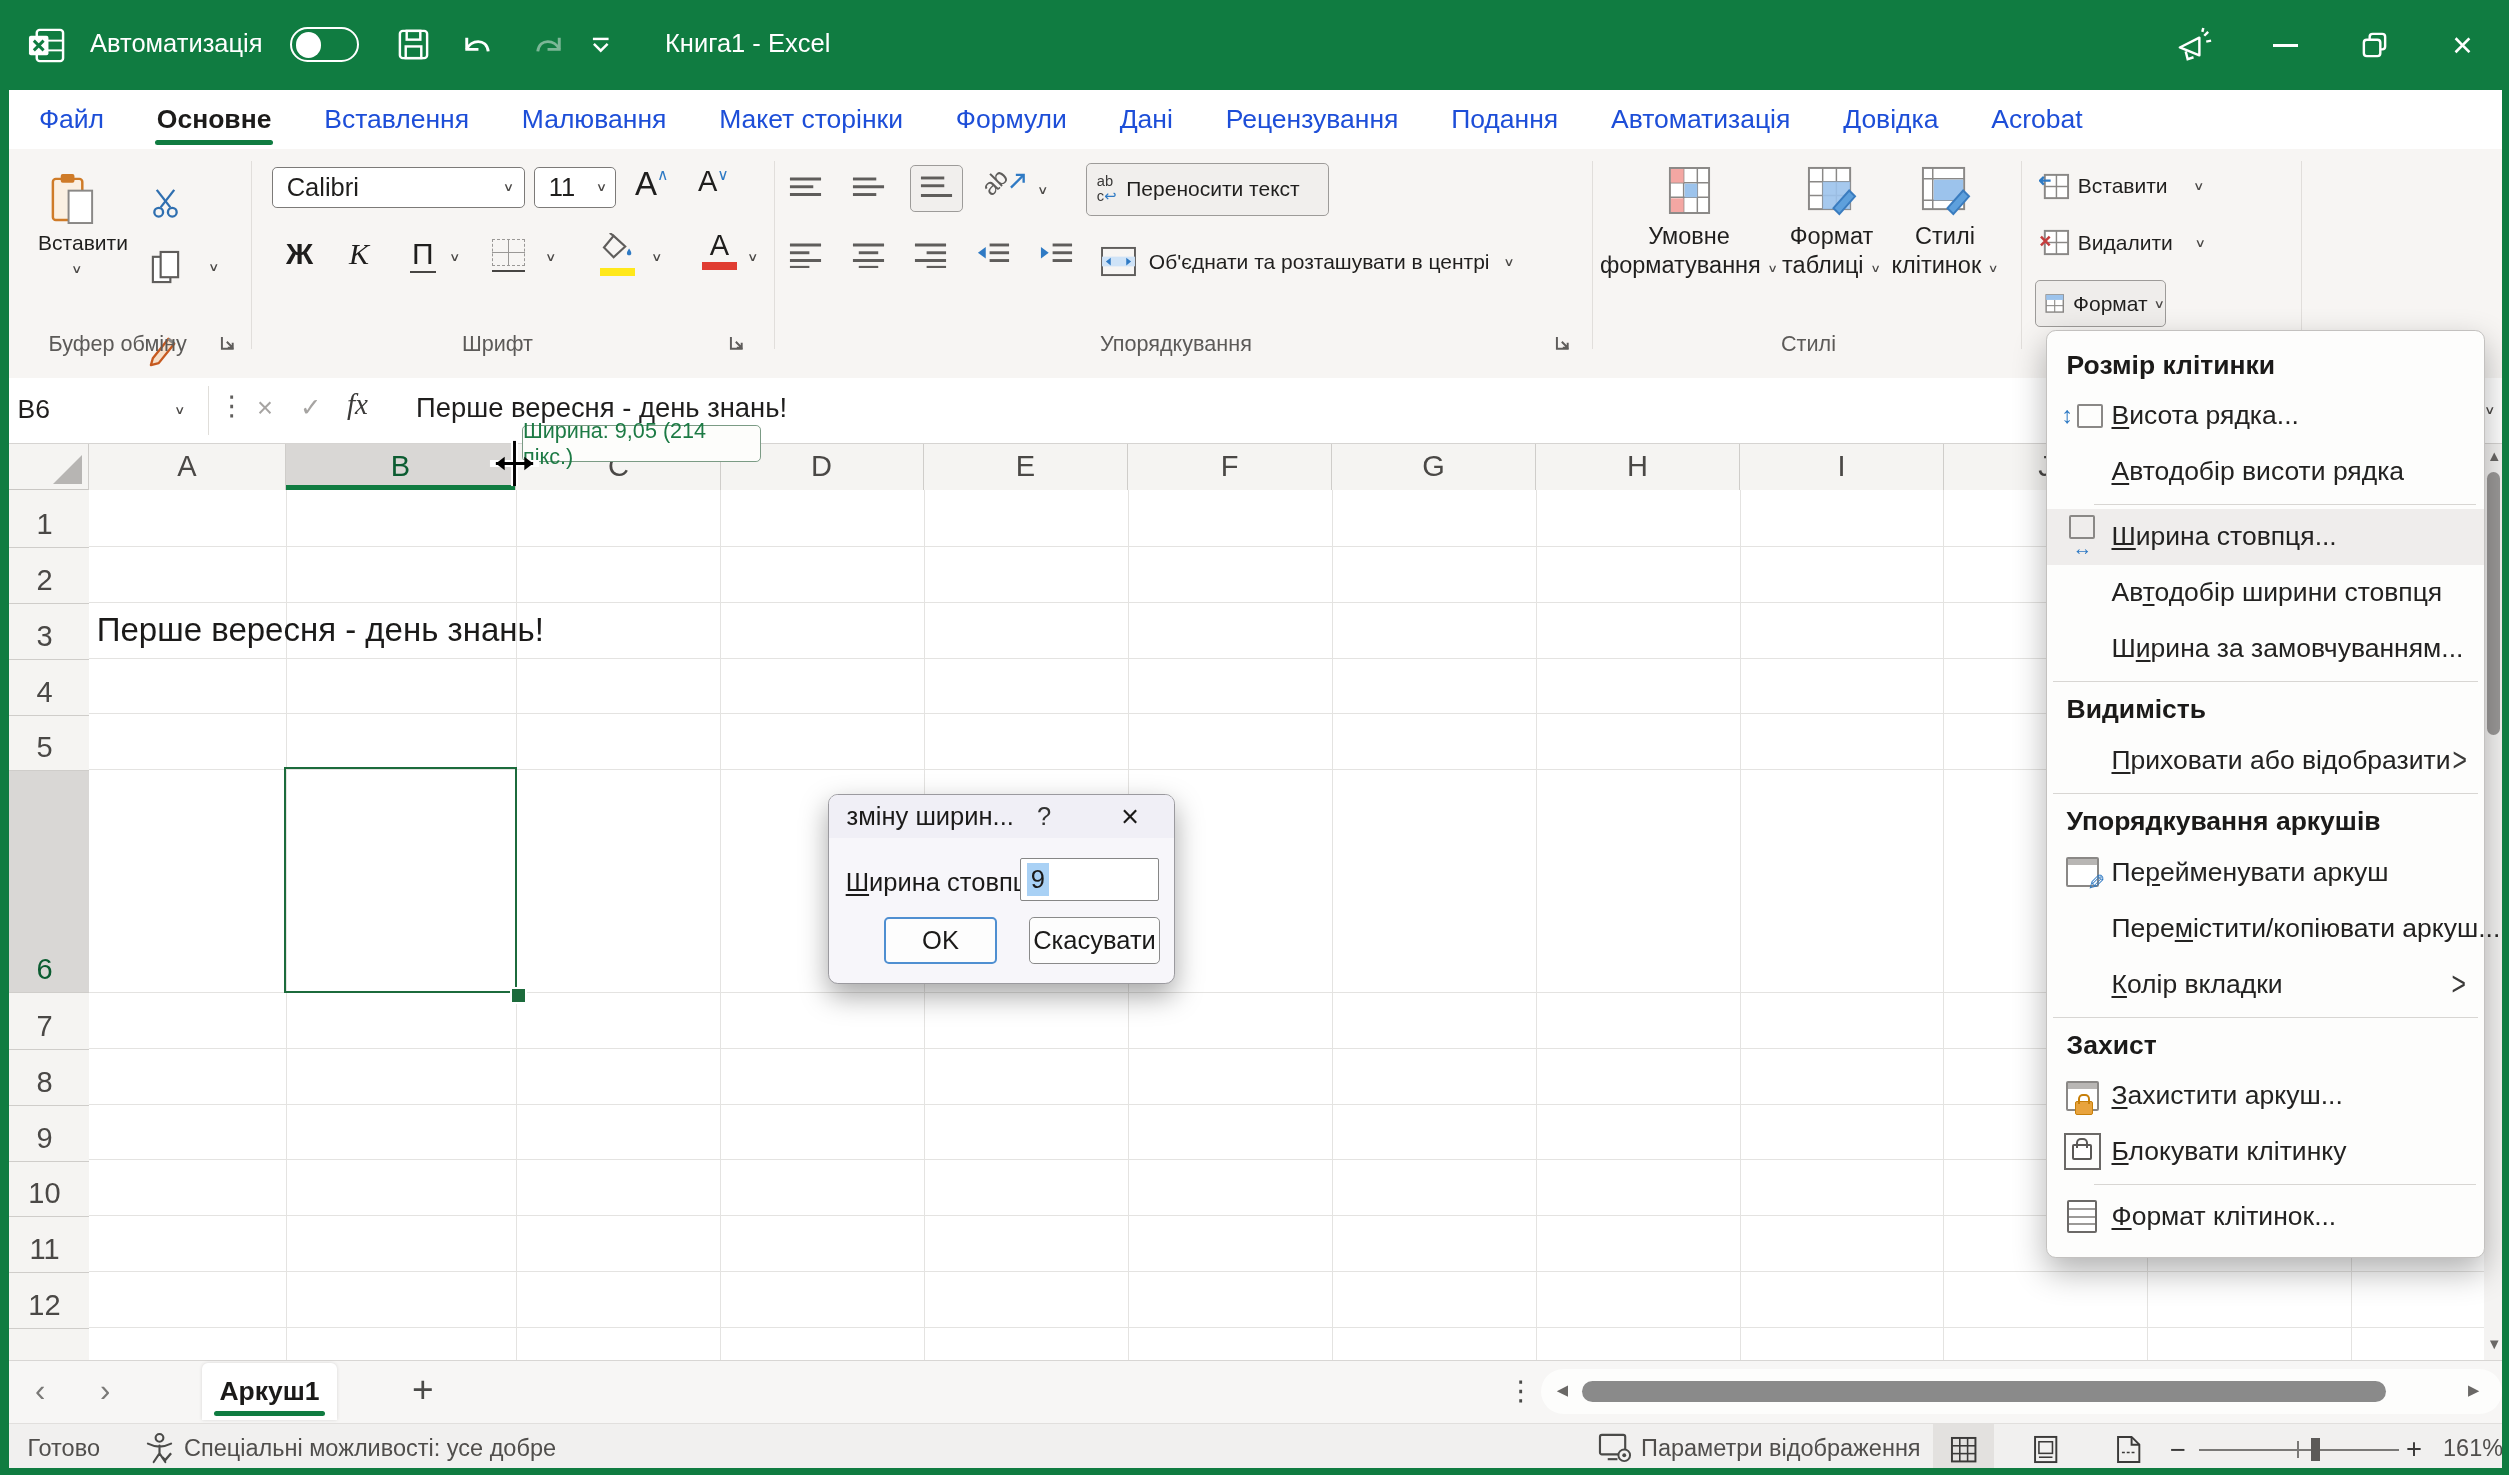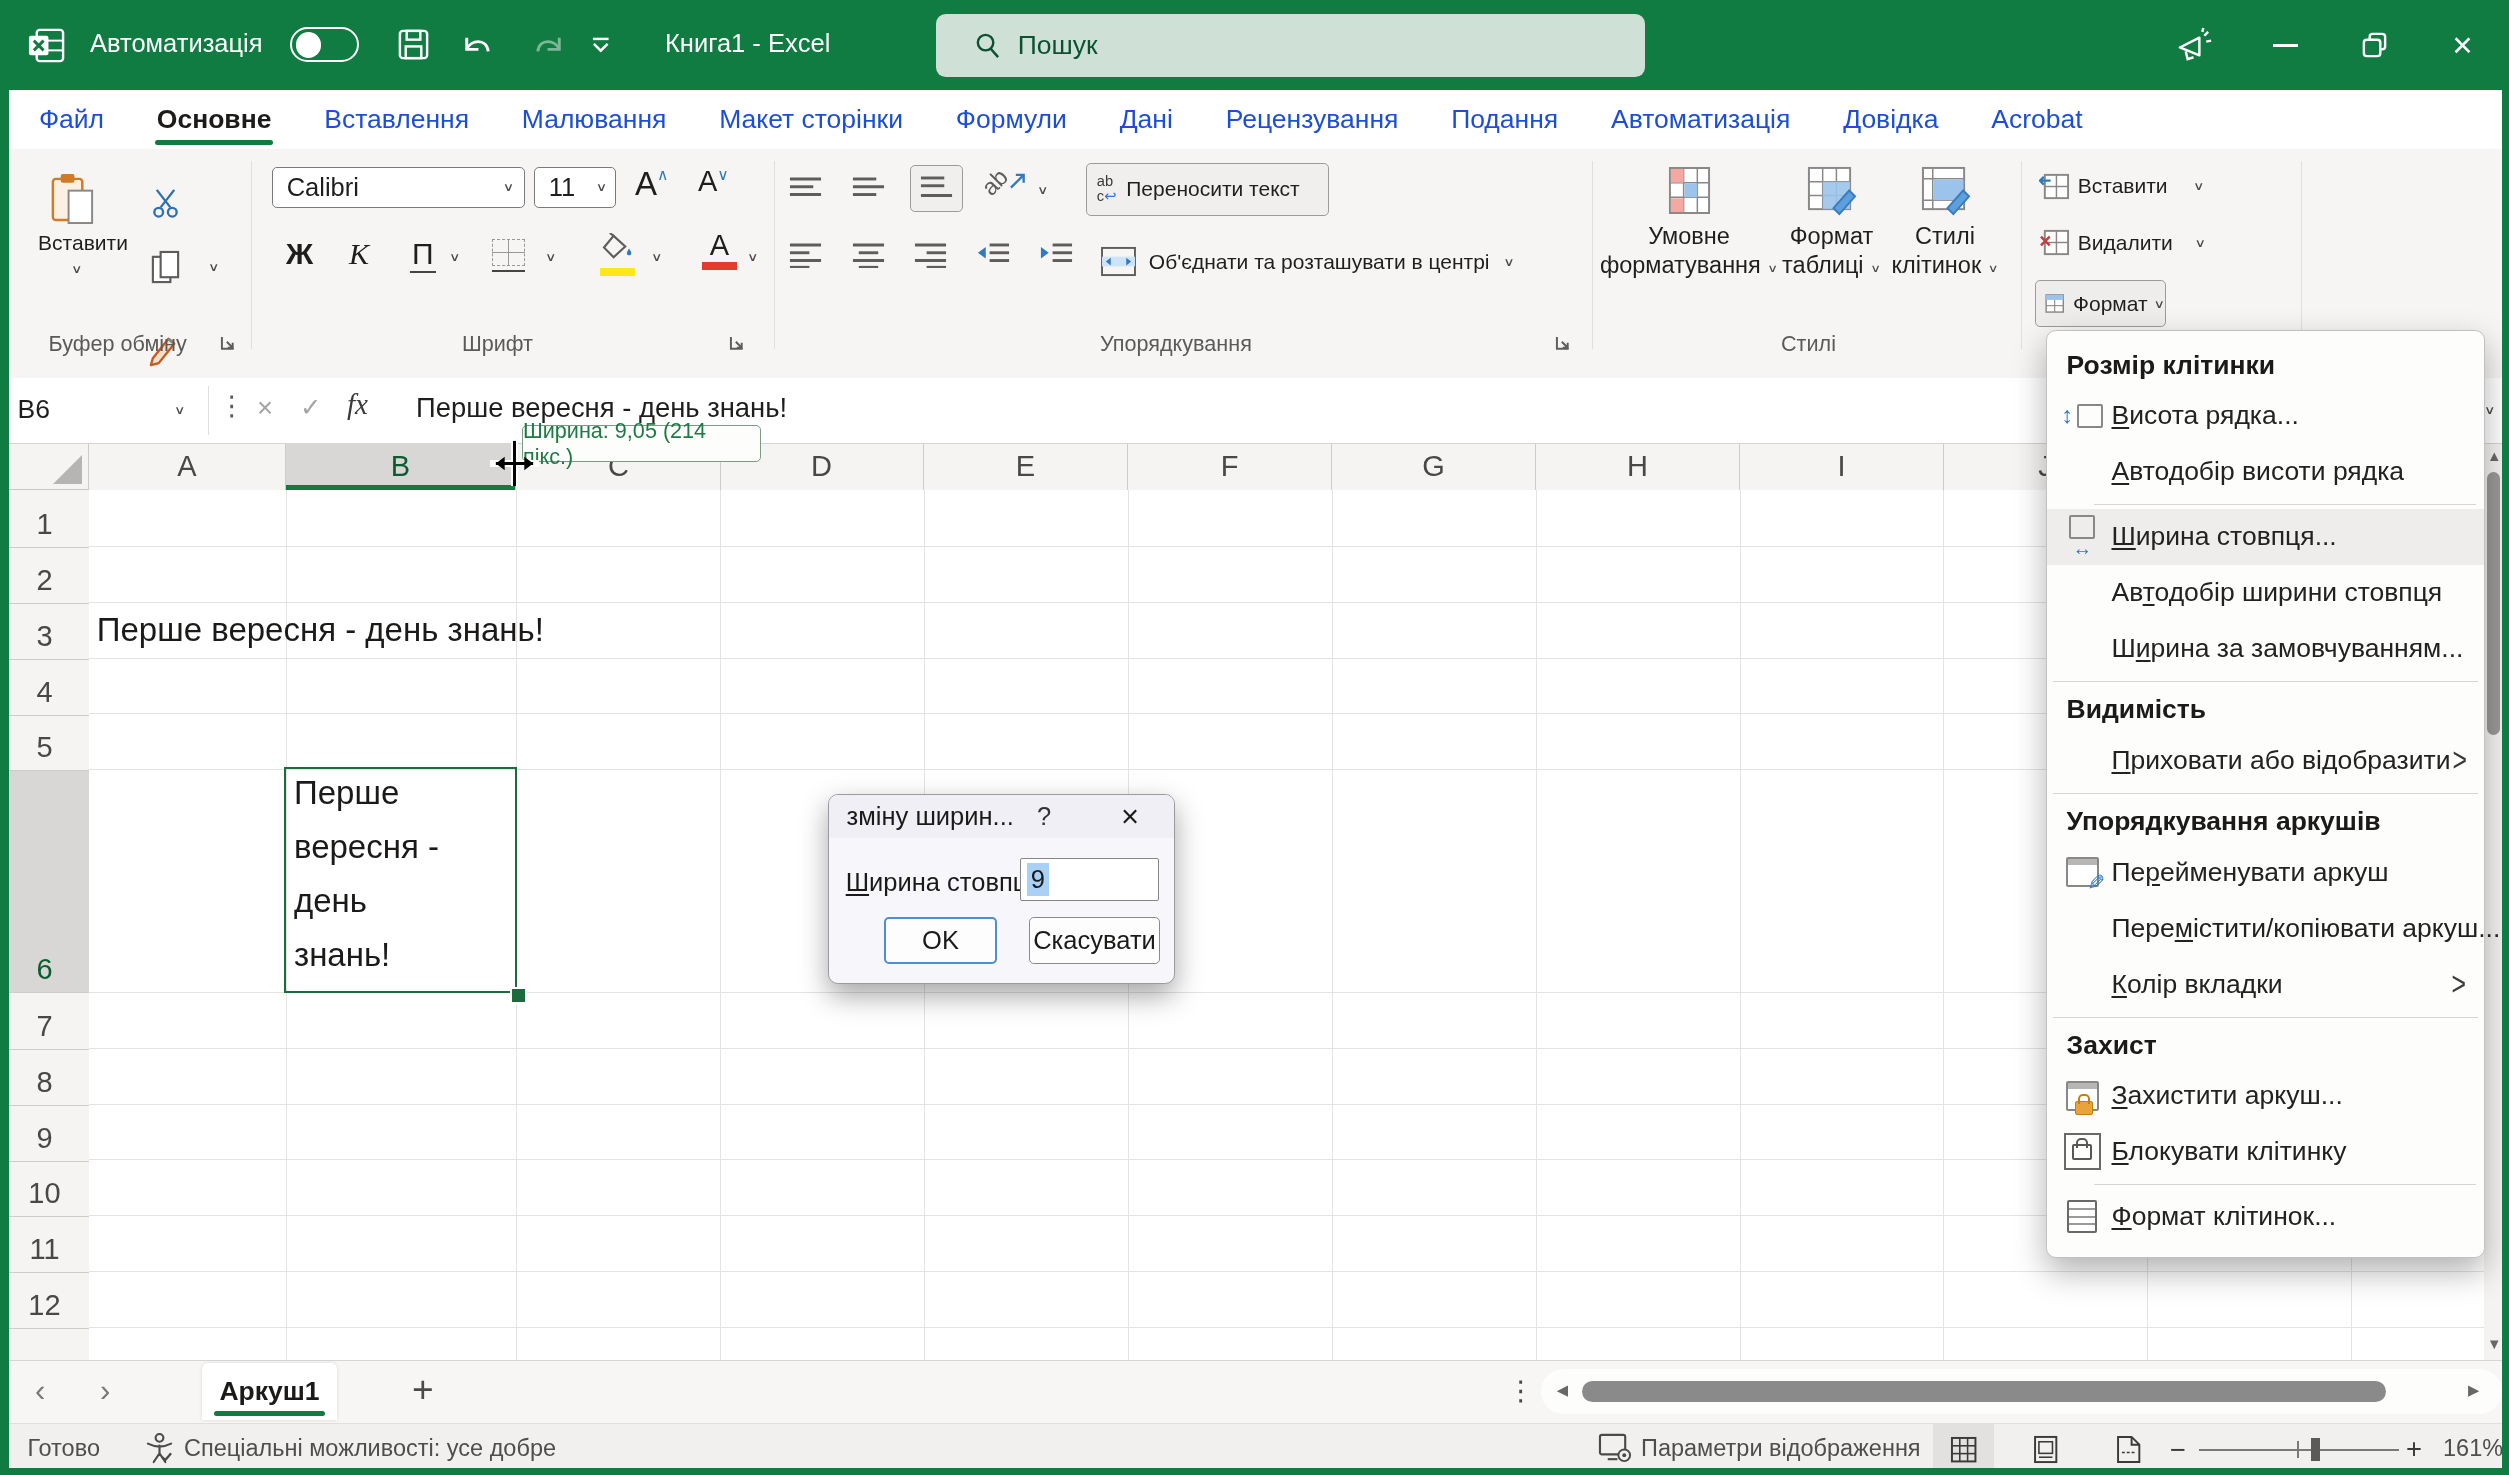--- a/index.html
+++ b/index.html
@@ -114,27 +114,20 @@
   </svg>
   <svg class="abs" style="left:530px;top:25.5px;opacity:.45" width="39" height="39" viewBox="0 0 40 40">
     <path d="M30 12 v12 h-12" fill="none" stroke="#fff" stroke-width="3"></path>
     <path d="M30 24 c-4-10 -20-12 -22 2" fill="none" stroke="#fff" stroke-width="3"></path>
   </svg>
   <svg class="abs" style="left:588px;top:35px" width="25.5" height="19.6" viewBox="0 0 26 20">
     <line x1="5" y1="4" x2="21" y2="4" stroke="#fff" stroke-width="2.5"></line>
     <polyline points="6,9 13,16 20,9" fill="none" stroke="#fff" stroke-width="2.5"></polyline>
   </svg>
   <span class="abs tb-txt" style="left:665px;top:29px">Книга1 - Excel</span>
-  <div class="abs f" id="search-pill">
-    <svg style="margin-left:37px" width="29" height="29" viewBox="0 0 30 30">
-      <circle cx="13" cy="12" r="8" fill="none" stroke="#0c5132" stroke-width="2.5"></circle>
-      <line x1="18" y1="18" x2="26" y2="27" stroke="#0c5132" stroke-width="2.5"></line>
-    </svg>
-    <span style="margin-left:15.7px;font-size:26.5px">Пошук</span>
-  </div>
   <svg class="abs" style="left:2174px;top:25.5px" width="41" height="41" viewBox="0 0 42 42">
     <path d="M6 22 L26 12 L26 30 Z" fill="none" stroke="#fff" stroke-width="2.5" stroke-linejoin="round"></path>
     <path d="M12 26 l2 8 6-2" fill="none" stroke="#fff" stroke-width="2.5"></path>
     <line x1="31" y1="10" x2="35" y2="6" stroke="#fff" stroke-width="2.5"></line>
     <line x1="33" y1="16" x2="38" y2="15" stroke="#fff" stroke-width="2.5"></line>
     <line x1="29" y1="6" x2="30" y2="2" stroke="#fff" stroke-width="2.5"></line>
   </svg>
   <div class="abs winbtn fc" style="left:2254px">
     <div style="width:25.5px;height:2.9px;background:#fff"></div>
   </div>
@@ -526,26 +519,20 @@
         <div class="hline" style="top: 502px;"></div>
         <div class="hline" style="top: 558px;"></div>
         <div class="hline" style="top: 614px;"></div>
         <div class="hline" style="top: 669px;"></div>
         <div class="hline" style="top: 725px;"></div>
         <div class="hline" style="top: 781px;"></div>
         <div class="hline" style="top: 837px;"></div>
       </div>
     <div class="abs f" style="left:7.8px;top:114px;width:882px;height:52px;font-size:33px;color:#1b1a19;white-space:nowrap;z-index:2">Перше вересня - день знань!</div>
     <div class="abs" style="left:195px;top:277px;width:233px;height:226px;border:2.9px solid #1c6b3c;box-sizing:border-box;z-index:3"></div>
-    <div class="abs" style="left:205px;top:282px;width:216px;height:214px;display:flex;flex-direction:column;justify-content:flex-end;font-size:33px;line-height:54px;color:#1b1a19;z-index:2;padding-bottom:3.9px;box-sizing:border-box" id="b6text">
-        <div>Перше</div>
-        <div>вересня -</div>
-        <div>день</div>
-        <div>знань!</div>
-      </div>
     <div class="abs" style="left:421px;top:497px;width:12.7px;height:12.7px;background:#1c6b3c;border:2px solid #fff;box-sizing:content-box;z-index:4"></div>
   </div>
 </div>
 
 <div class="abs" style="left:2484px;top:443px;width:19.6px;height:917px;background:#f4f3f2;z-index:2">
   <span class="abs sb-arrow" style="left:2.9px;top:5.9px">▲</span>
   <div class="abs" style="left:2.9px;top:29px;width:12.7px;height:263px;background:#9b9998;border-radius:6.9px"></div>
   <span class="abs sb-arrow" style="left:2.9px;top:894px">▼</span>
 </div>
 

